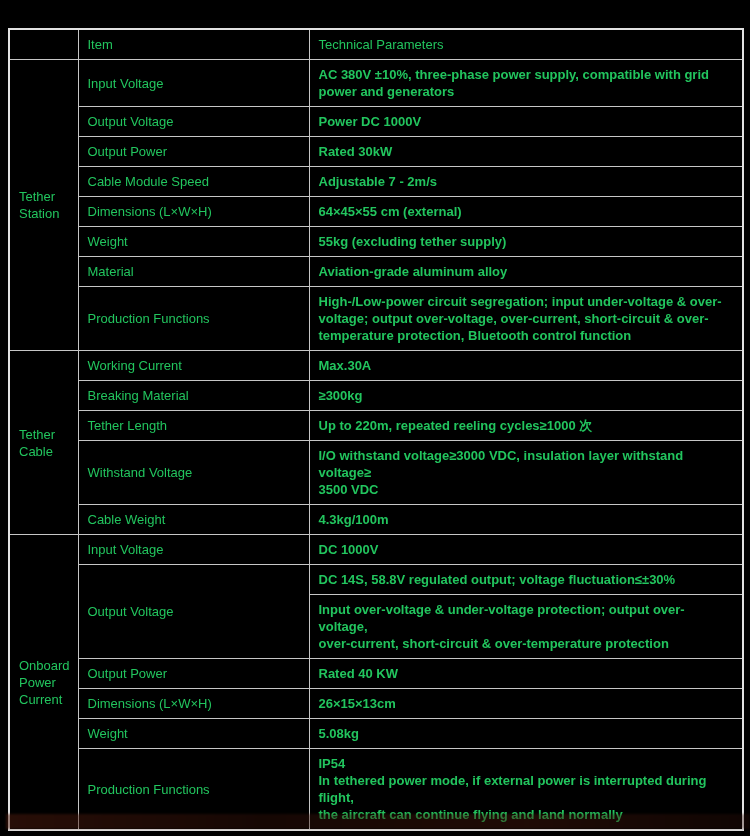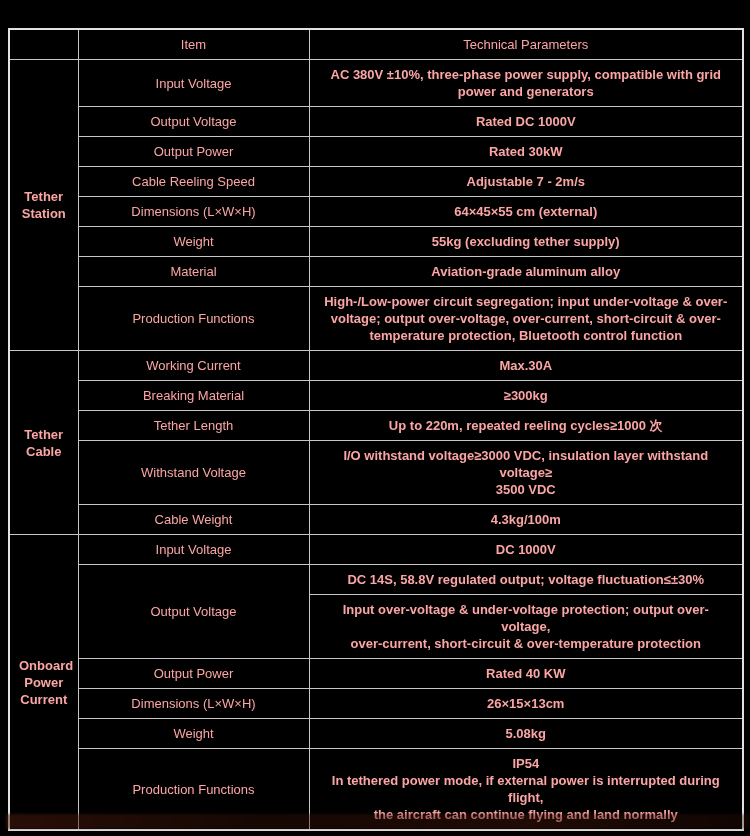--- a/index.html
+++ b/index.html
@@ -25,36 +25,36 @@
   }
   table.spec-table {
     border-collapse: collapse;
     width: 734px;
     table-layout: fixed;
     border: 2px solid #e2e2e2;
   }
   table.spec-table td {
     border: 1px solid #c6c6c6;
     background: #000000;
-    color: #fca5a5;
+    color: #22c55e;
     font-size: 13px;
     line-height: 17px;
-    text-align: center;
+    text-align: left;
     vertical-align: middle;
     padding: 6px 9px;
     height: 17px; 
     overflow: hidden;
   }
   td.header-cell {
     height: 16px;
     padding: 5px 8px;
     font-size: 13.5px;
   }
   td.section-label {
-    font-weight: bold;
+    font-weight: normal;
     font-size: 14px;
     line-height: 19px;
     padding: 4px 3px;
   }
   td.value-cell {
     white-space: pre-line;
     font-weight: bold;
   }
   td.item-cell {
     white-space: normal;
@@ -126,28 +126,28 @@
       <tbody id="spec-table-body">
 
       <tr>
             <td class="section-label" rowspan="8">Tether Station</td>
             <td class="item-cell">Input Voltage</td>
             <td class="value-cell">AC 380V ±10%, three-phase power supply, compatible with grid
 power and generators</td>
           </tr>
           <tr>
             <td class="item-cell">Output Voltage</td>
-            <td class="value-cell">Rated DC 1000V</td>
+            <td class="value-cell">Power DC 1000V</td>
           </tr>
           <tr>
             <td class="item-cell">Output Power</td>
             <td class="value-cell">Rated 30kW</td>
           </tr>
           <tr>
-            <td class="item-cell">Cable Reeling Speed</td>
+            <td class="item-cell">Cable Module Speed</td>
             <td class="value-cell">Adjustable 7 - 2m/s</td>
           </tr>
           <tr>
             <td class="item-cell">Dimensions (L×W×H)</td>
             <td class="value-cell">64×45×55 cm (external)</td>
           </tr>
           <tr>
             <td class="item-cell">Weight</td>
             <td class="value-cell">55kg (excluding tether supply)</td>
           </tr>

